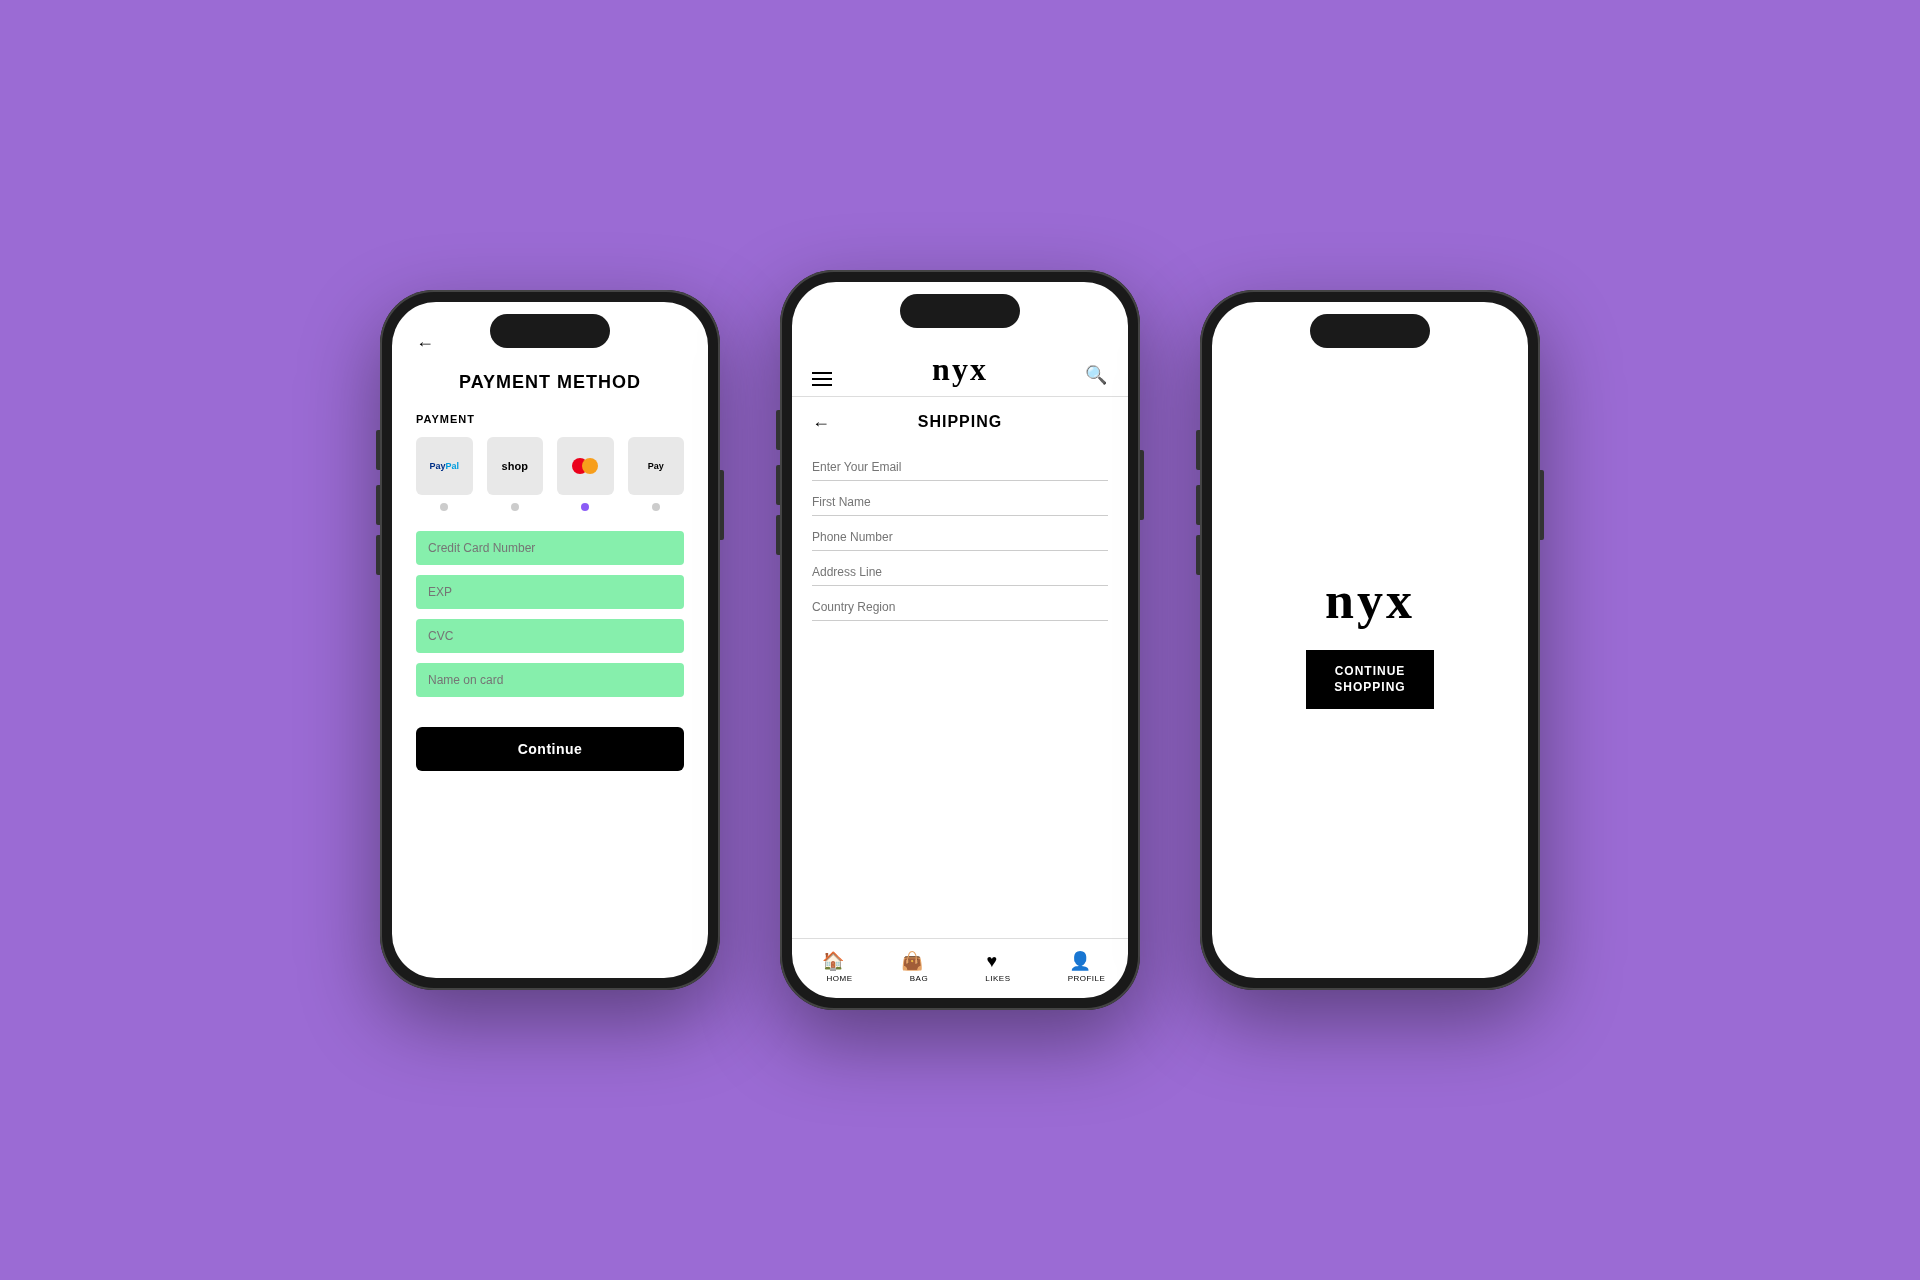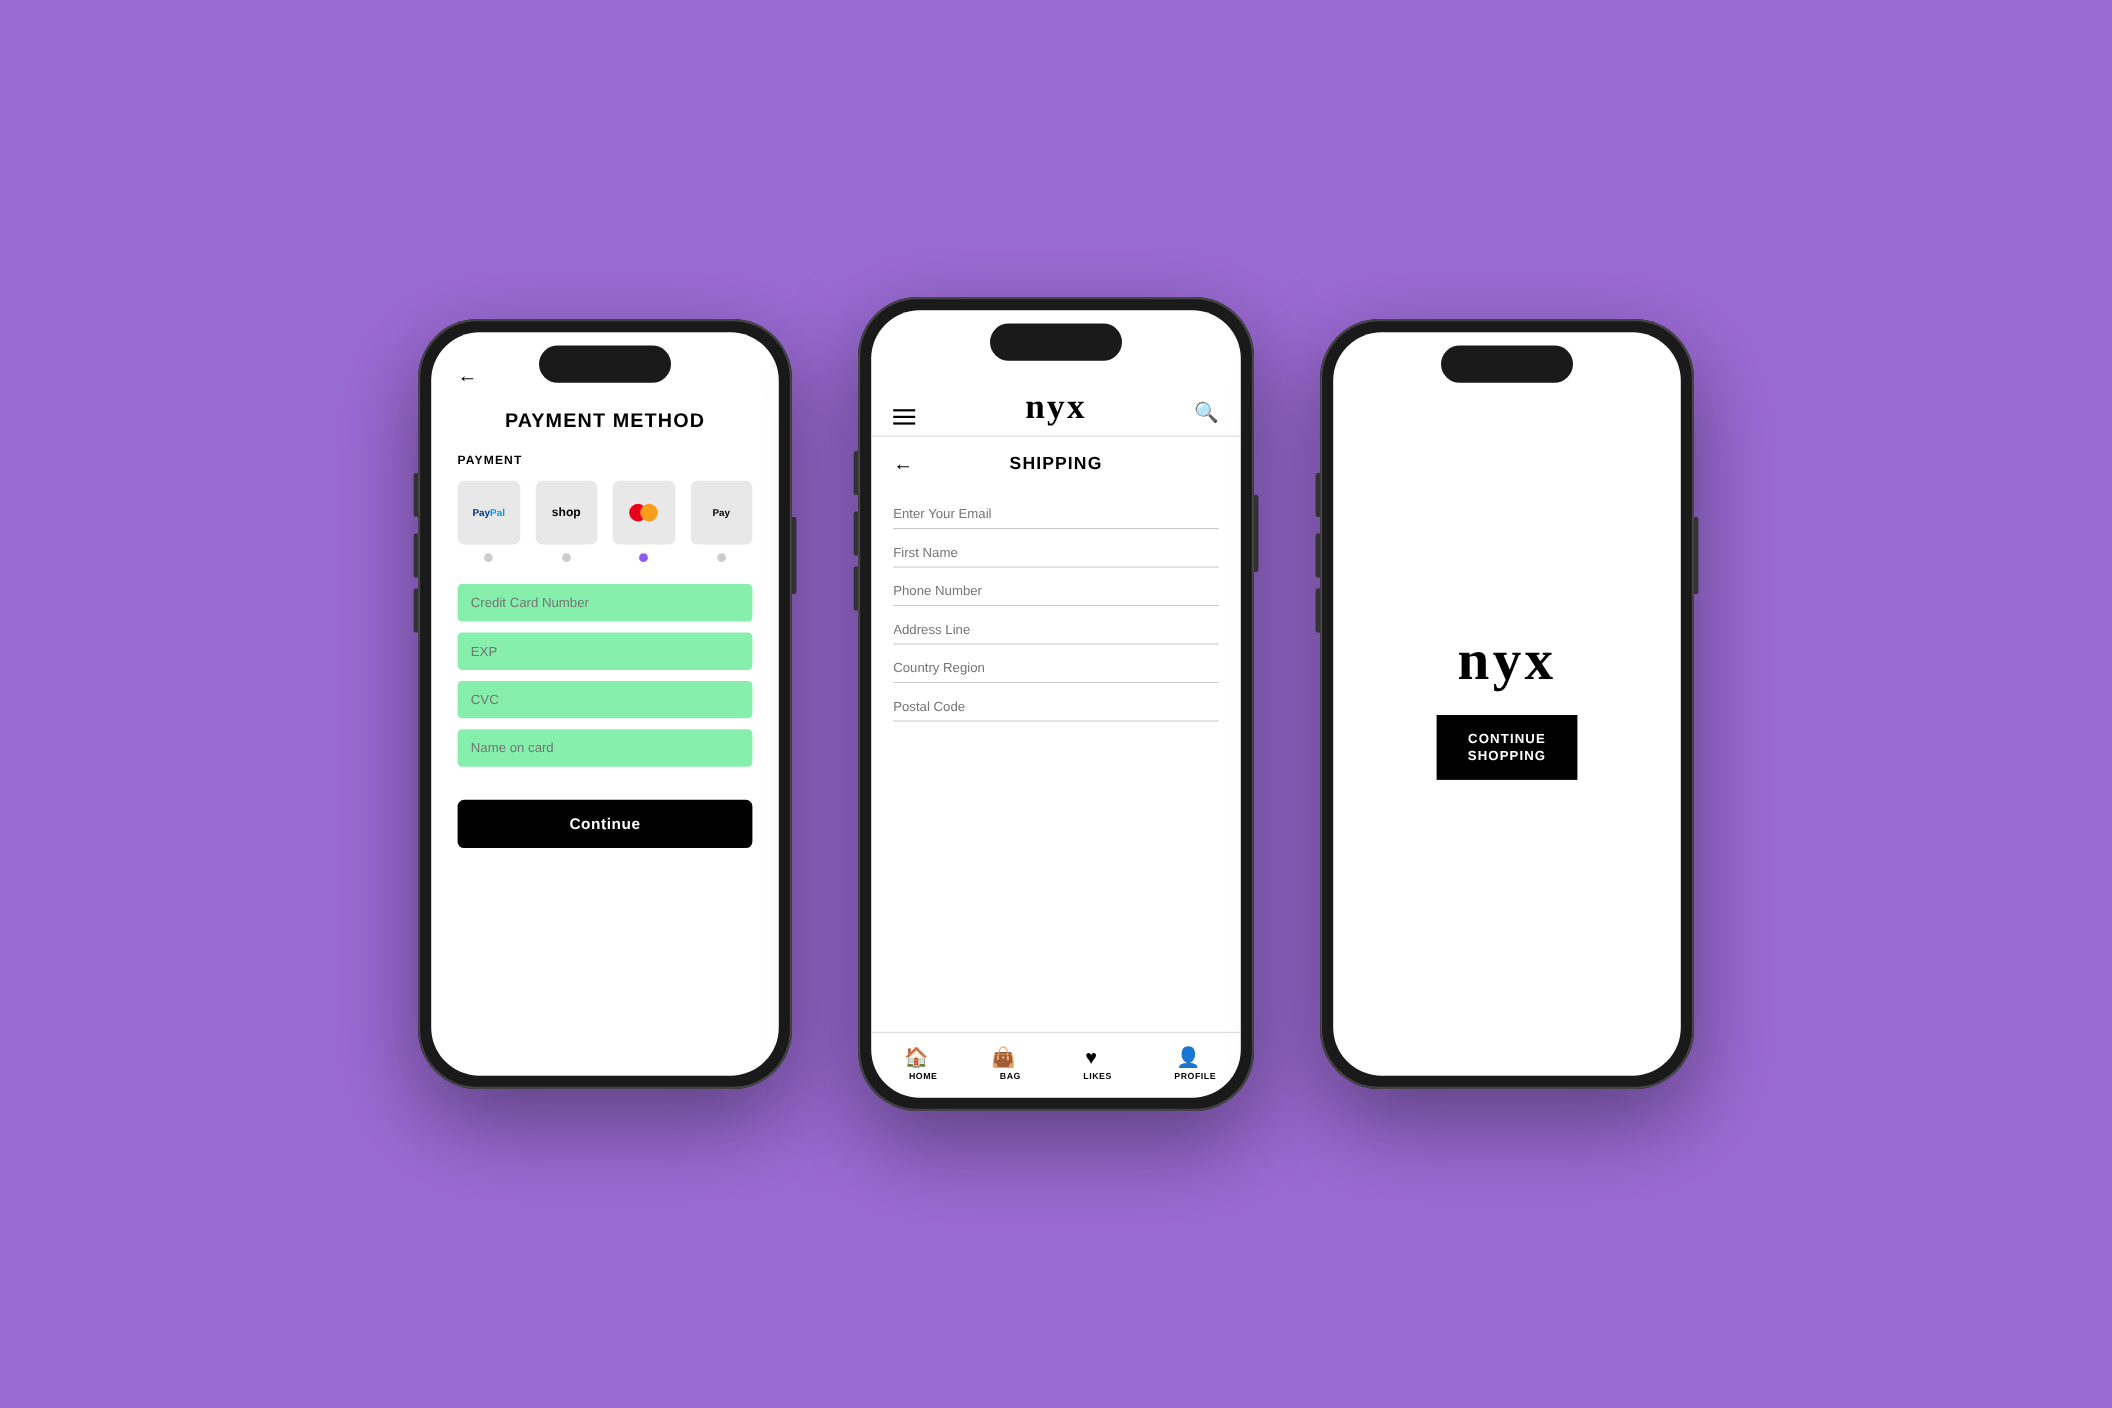--- a/index.html
+++ b/index.html
@@ -284,21 +284,21 @@
       gap: 2px;
       cursor: pointer;
     }
 
     .nav-icon {
       font-size: 18px;
     }
 
     .nav-label {
       font-size: 8px;
-      font-weight: 700;
+      font-weight: 400;
       letter-spacing: 0.5px;
       color: #000;
       margin-left: 12px;
     }
 
     
     .thankyou-screen {
       display: flex;
       flex-direction: column;
       align-items: center;
@@ -485,23 +485,20 @@
         </div>
         <div class="shipping-field-group">
           <input class="shipping-field-input" type="text" placeholder="Phone Number" style="">
         </div>
         <div class="shipping-field-group">
           <input class="shipping-field-input" type="text" placeholder="Address Line" style="">
         </div>
         <div class="shipping-field-group">
           <input class="shipping-field-input" type="text" placeholder="Country Region" style="">
         </div>
-        <div class="shipping-field-group">
-          <input class="shipping-field-input" type="text" placeholder="Postal Code" style="">
-        </div>
       </div>
 
       <div class="bottom-nav">
         <div class="nav-item">
           <span class="nav-icon">🏠</span>
           <span class="nav-label">HOME</span>
         </div>
         <div class="nav-item">
           <span class="nav-icon">👜</span>
           <span class="nav-label">BAG</span>

